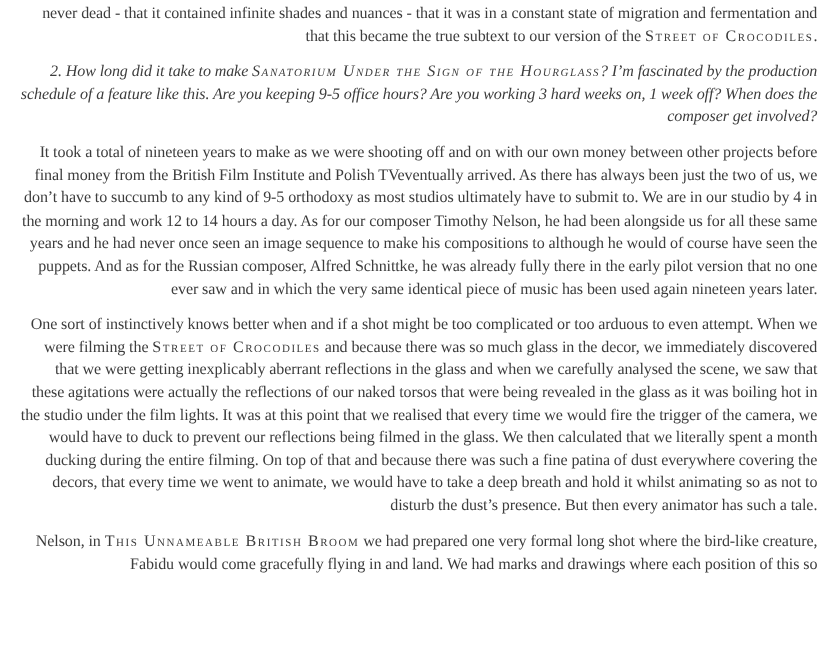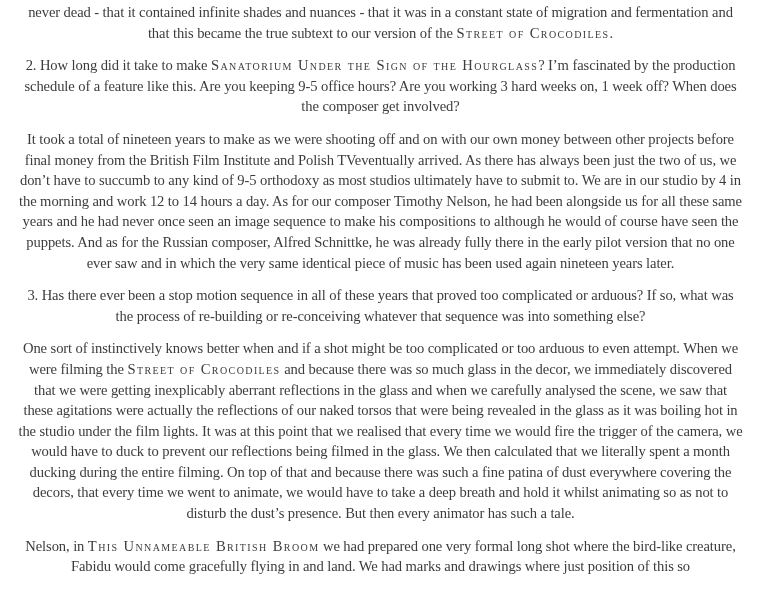--- a/index.html
+++ b/index.html
@@ -15,32 +15,32 @@
     font-family: "Liberation Serif", "DejaVu Serif", serif;
   }
   main {
     padding: 2px 16px 0 18px;
   }
   p {
     margin: 0 0 12px 0;
     font-size: 14.6px;
     line-height: 20.6px;
     letter-spacing: -0.1px;
-    text-align: center;
+    text-align: right;
   }
   p.question {
+    font-style: italic;
   }
   .film-title {
     font-variant: small-caps;
     letter-spacing: 1.4px;
   }
 </style>
 </head>
 <body>
 
 <main>
     <p class="answer"><span>never dead - that it contained infinite shades and nuances - that it was in a constant state of migration and fermentation and that this became the true subtext to our version of the </span><span class="film-title">Street of Crocodiles</span><span>.</span></p>
     <p class="question"><span>2. How long did it take to make </span><span class="film-title">Sanatorium Under the Sign of the Hourglass</span><span>? I’m fascinated by the production schedule of a feature like this. Are you keeping 9-5 office hours? Are you working 3 hard weeks on, 1 week off? When does the composer get involved?</span></p>
     <p class="answer"><span>It took a total of nineteen years to make as we were shooting off and on with our own money between other projects before final money from the British Film Institute and Polish TVeventually arrived. As there has always been just the two of us, we don’t have to succumb to any kind of 9-5 orthodoxy as most studios ultimately have to submit to. We are in our studio by 4 in the morning and work 12 to 14 hours a day. As for our composer Timothy Nelson, he had been alongside us for all these same years and he had never once seen an image sequence to make his compositions to although he would of course have seen the puppets. And as for the Russian composer, Alfred Schnittke, he was already fully there in the early pilot version that no one ever saw and in which the very same identical piece of music has been used again nineteen years later.</span></p>
-    <p class="question"><span>3. Has there ever been a stop motion sequence in all of these years that proved too complicated or arduous? If so, what was the process of re-building or re-conceiving whatever that sequence was into something else?</span></p>
     <p class="answer"><span>One sort of instinctively knows better when and if a shot might be too complicated or too arduous to even attempt. When we were filming the </span><span class="film-title">Street of Crocodiles</span><span> and because there was so much glass in the decor, we immediately discovered that we were getting inexplicably aberrant reflections in the glass and when we carefully analysed the scene, we saw that these agitations were actually the reflections of our naked torsos that were being revealed in the glass as it was boiling hot in the studio under the film lights. It was at this point that we realised that every time we would fire the trigger of the camera, we would have to duck to prevent our reflections being filmed in the glass. We then calculated that we literally spent a month ducking during the entire filming. On top of that and because there was such a fine patina of dust everywhere covering the decors, that every time we went to animate, we would have to take a deep breath and hold it whilst animating so as not to disturb the dust’s presence. But then every animator has such a tale.</span></p>
-    <p class="answer"><span>Nelson, in </span><span class="film-title">This Unnameable British Broom</span><span> we had prepared one very formal long shot where the bird-like creature, Fabidu would come gracefully flying in and land. We had marks and drawings where just position of this so</span></p>
+    <p class="answer"><span>Nelson, in </span><span class="film-title">This Unnameable British Broom</span><span> we had prepared one very formal long shot where the bird-like creature, Fabidu would come gracefully flying in and land. We had marks and drawings where each position of this so</span></p>
   </main>
 
 </body></html>

